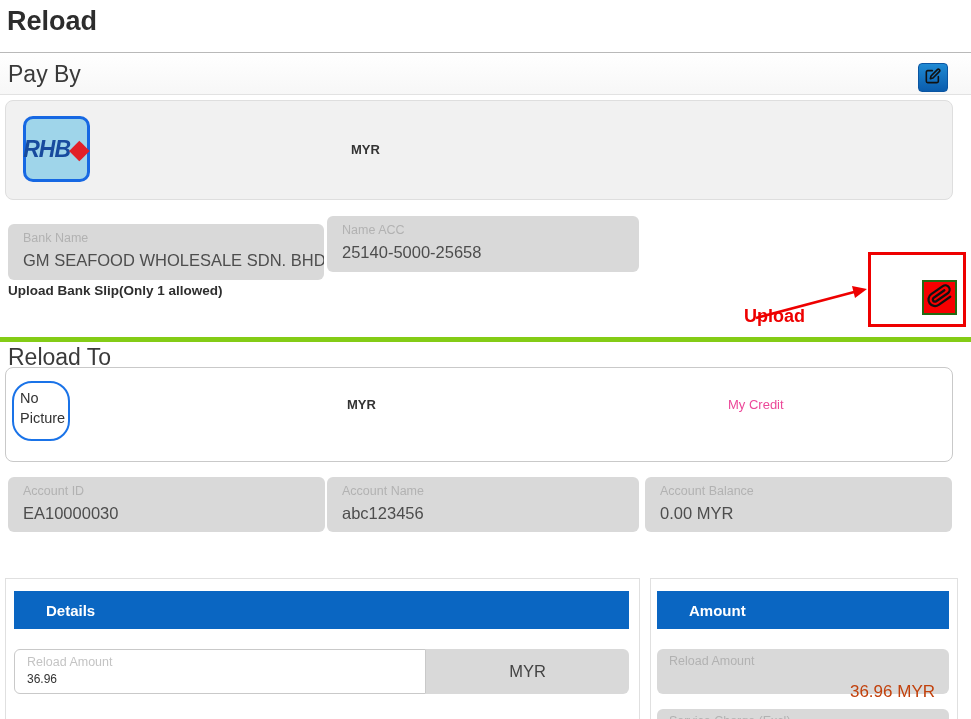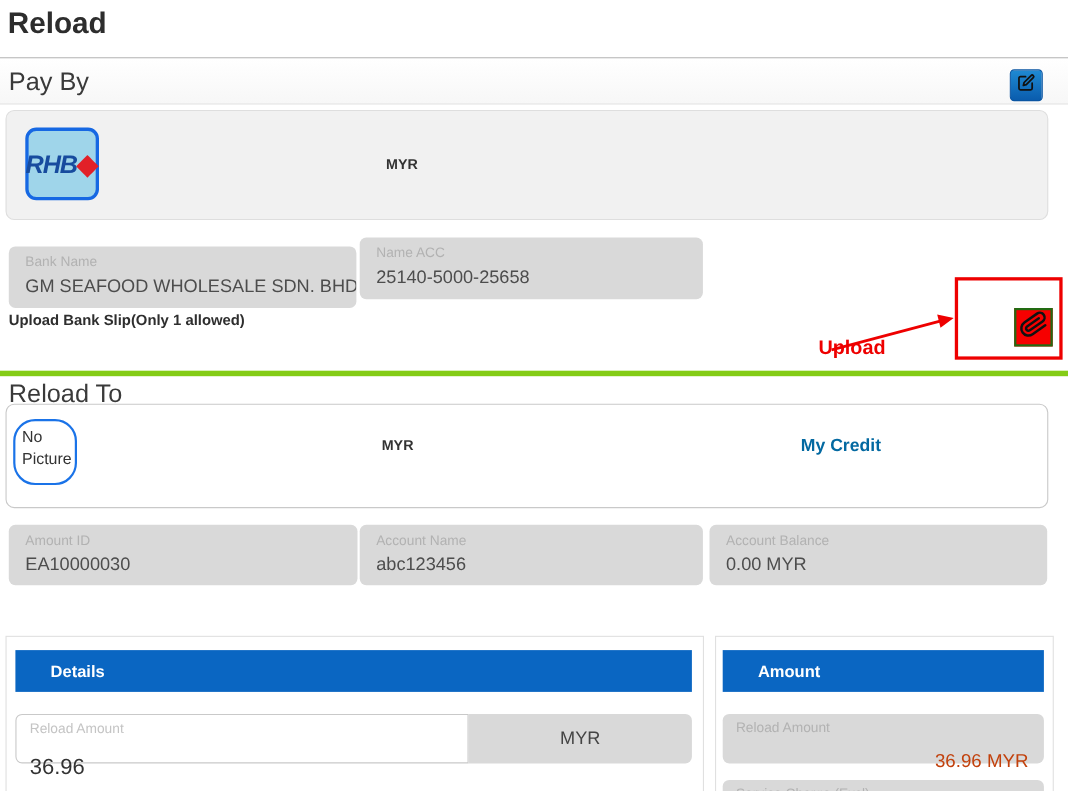--- a/index.html
+++ b/index.html
@@ -80,21 +80,21 @@
   .reloadto-card {
     left:5px; top:367px; width:948px; height:95px;
     background:#fff; border:1px solid #c9c9c9; border-radius:8px;
   }
   .nopic-box {
     position:absolute; left:6px; top:13px; width:58px; height:60px;
     border:2px solid #1a73e8; border-radius:20px; background:#fff;
     padding:6px 2px 0 6px; font-size:14.5px; color:#333; line-height:1.35;
   }
   .rt-myr { position:absolute; left:341px; top:29px; font-size:13px; font-weight:bold; color:#333; }
-  .rt-credit { position:absolute; left:722px; top:29px; font-size:16px; font-weight:bold; color:#0369a1; }
+  .rt-credit { position:absolute; left:722px; top:29px; font-size:13px; font-weight:normal; color:#ec4899; }
 
   .acc-id      { left:8px;  top:477px; width:317px; height:55px; }
   .acc-name    { left:327px; top:477px; width:312px; height:55px; }
   .acc-balance { left:645px; top:477px; width:307px; height:55px; }
   .acc-id, .acc-name, .acc-balance { height:55px; }
 
   
   .panel { background:#fff; border:1px solid #e0e0e0; }
   .details-panel { left:5px; top:578px; width:635px; height:150px; }
   .amount-panel  { left:650px; top:578px; width:308px; height:150px; }
@@ -105,21 +105,21 @@
   .blue-bar .bar-text { color:#fff; font-size:15px; font-weight:bold; }
   .details-bar { left:8px; top:12px; width:615px; }
   .amount-bar  { left:6px; top:12px; width:292px; }
 
   .white-input {
     position:absolute; left:8px; top:70px; width:412px; height:45px;
     background:#fff; border:1px solid #c9c9c9; border-radius:6px 0 0 6px;
     padding:5px 0 0 12px;
   }
   .white-input .flabel { font-size:12.5px; color:#c4c4c4; display:block; }
-  .white-input .fvalue { font-size:20px; color:#333; margin-top:18px; display:block; }
+  .white-input .fvalue { font-size:12px; color:#333; margin-top:3px; display:block; }
   .myr-box {
     position:absolute; left:420px; top:70px; width:203px; height:45px;
     background:#d9d9d9; border-radius:0 6px 6px 0;
     display:flex; align-items:center; justify-content:center;
     font-size:16.5px; color:#444;
   }
 
   .amt-field {
     position:absolute; left:6px; top:70px; width:292px; height:45px;
     background:#d9d9d9; border-radius:6px; padding:5px 14px 0 12px;
@@ -190,21 +190,21 @@
     <div class="hdr-text">Reload To</div>
   </div>
 
   <div class="abs reloadto-card">
     <div class="nopic-box">No Picture</div>
     <div class="rt-myr">MYR</div>
     <div class="rt-credit">My Credit</div>
   </div>
 
   <div class="abs gfield acc-id">
-    <span class="flabel">Amount ID</span>
+    <span class="flabel">Account ID</span>
     <span class="fvalue">EA10000030</span>
   </div>
   <div class="abs gfield acc-name">
     <span class="flabel">Account Name</span>
     <span class="fvalue">abc123456</span>
   </div>
   <div class="abs gfield acc-balance">
     <span class="flabel">Account Balance</span>
     <span class="fvalue">0.00 MYR</span>
   </div>

